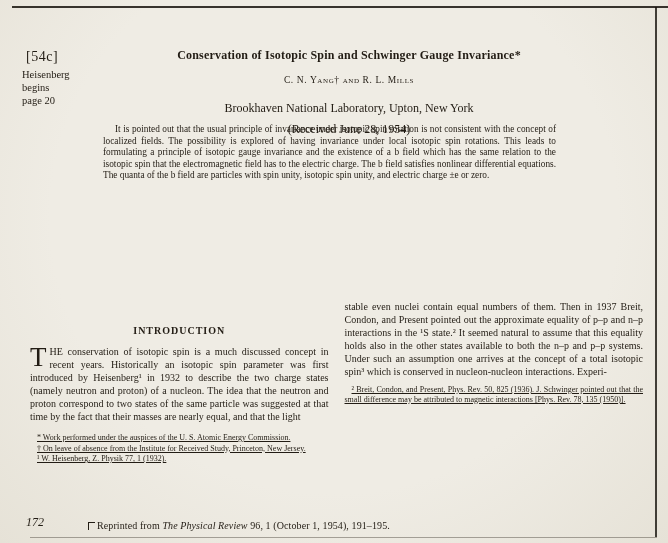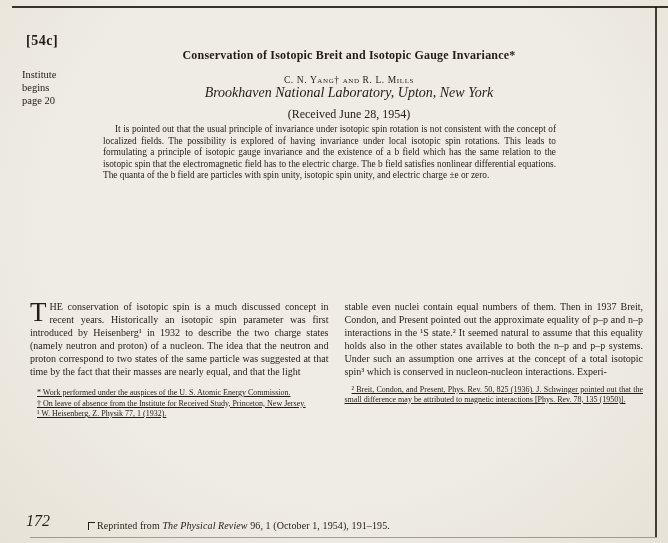--- a/index.html
+++ b/index.html
@@ -22,40 +22,40 @@
   }
   .edge-right{
     position:absolute;top:7px;bottom:6px;right:11px;width:2px;
     background:#17130d;opacity:.8;
   }
   .edge-bottom{
     position:absolute;bottom:5px;left:30px;right:11px;height:1px;
     background:#4a433a;opacity:.45;
   }
   .paper-label{
-    position:absolute;left:26px;top:33px;
-    font-weight:bold;font-size:14px;letter-spacing:.5px;
+    position:absolute;left:26px;top:49px;
+    font-weight:normal;font-size:14px;letter-spacing:.5px;
   }
   .margin-note{
     position:absolute;left:22px;top:68px;
     font-size:10.5px;line-height:13px;
   }
   .head{
     position:absolute;left:80px;right:50px;top:48px;
     text-align:center;
   }
   .title{
     font-size:12px;font-weight:bold;letter-spacing:.2px;
     margin:0 0 12px 0;
   }
   .authors{
     font-size:9.5px;font-variant:small-caps;letter-spacing:.6px;
   }
   .affiliation{
-    font-size:14px;font-style:italic;margin-top:0;
+    font-size:12px;margin-top:16px;
   }
   .received{
     font-size:12px;margin-top:6px;
   }
   .abstract{
     position:absolute;left:103px;right:112px;top:124px;
     font-size:9.3px;line-height:11.6px;
     text-align:justify;text-indent:12px;
   }
   .columns{
@@ -72,21 +72,21 @@
     padding:1px 3px 0 0;font-weight:normal;
   }
   .footnotes{
     font-size:8px;line-height:9.6px;text-align:justify;
   }
   .footnotes.left-fn{margin-top:10px;}
   .footnotes.right-fn{margin-top:7px;}
   .footnote{text-indent:7px;margin:0 0 1px 0;text-decoration:underline;}
   .footer-pagenum{
     position:absolute;left:26px;bottom:13px;
-    font-size:16px;font-style:italic;
+    font-size:12px;font-style:italic;
   }
   .footer-reprint{
     position:absolute;left:88px;bottom:12px;
     font-size:10px;letter-spacing:.1px;
   }
   .corner-mark{
     display:inline-block;width:6px;height:7px;
     border-left:1.5px solid #221c14;border-top:1.5px solid #221c14;
     margin-right:2px;vertical-align:-1px;
   }
@@ -97,37 +97,38 @@
 
 <div class="page">
 
   <div class="edge-top"></div>
   <div class="edge-right"></div>
   <div class="edge-bottom"></div>
 
   <div class="paper-label">[54c]</div>
 
   <div class="margin-note">
-    <div>Institute</div>
+    <div>Heisenberg</div>
     <div>begins</div>
     <div>page 20</div>
   </div>
 
   <div class="head">
-    <div class="title">Conservation of Isotopic Breit and Isotopic Gauge Invariance*</div>
+    <div class="title">Conservation of Isotopic Spin and Schwinger Gauge Invariance*</div>
     <div class="authors">C. N. Yang† and R. L. Mills</div>
     <div class="affiliation">Brookhaven National Laboratory, Upton, New York</div>
     <div class="received">(Received June 28, 1954)</div>
   </div>
 
   <div class="abstract">It is pointed out that the usual principle of invariance under isotopic spin rotation is not consistent with the concept of localized fields. The possibility is explored of having invariance under local isotopic spin rotations. This leads to formulating a principle of isotopic gauge invariance and the existence of a b field which has the same relation to the isotopic spin that the electromagnetic field has to the electric charge. The b field satisfies nonlinear differential equations. The quanta of the b field are particles with spin unity, isotopic spin unity, and electric charge ±e or zero.</div>
 
   <div class="columns">
 
     <div class="col">
+      <div class="section-heading">INTRODUCTION</div>
       <div>
         <span class="dropcap">T</span><span>HE conservation of isotopic spin is a much discussed concept in recent years. Historically an isotopic spin parameter was first introduced by Heisenberg¹ in 1932 to describe the two charge states (namely neutron and proton) of a nucleon. The idea that the neutron and proton correspond to two states of the same particle was suggested at that time by the fact that their masses are nearly equal, and that the light</span>
       </div>
       <div class="footnotes left-fn">
         <p class="footnote">* Work performed under the auspices of the U. S. Atomic Energy Commission.</p>
         <p class="footnote">† On leave of absence from the Institute for Received Study, Princeton, New Jersey.</p>
         <p class="footnote">¹ W. Heisenberg, Z. Physik 77, 1 (1932).</p>
       </div>
     </div>
 

